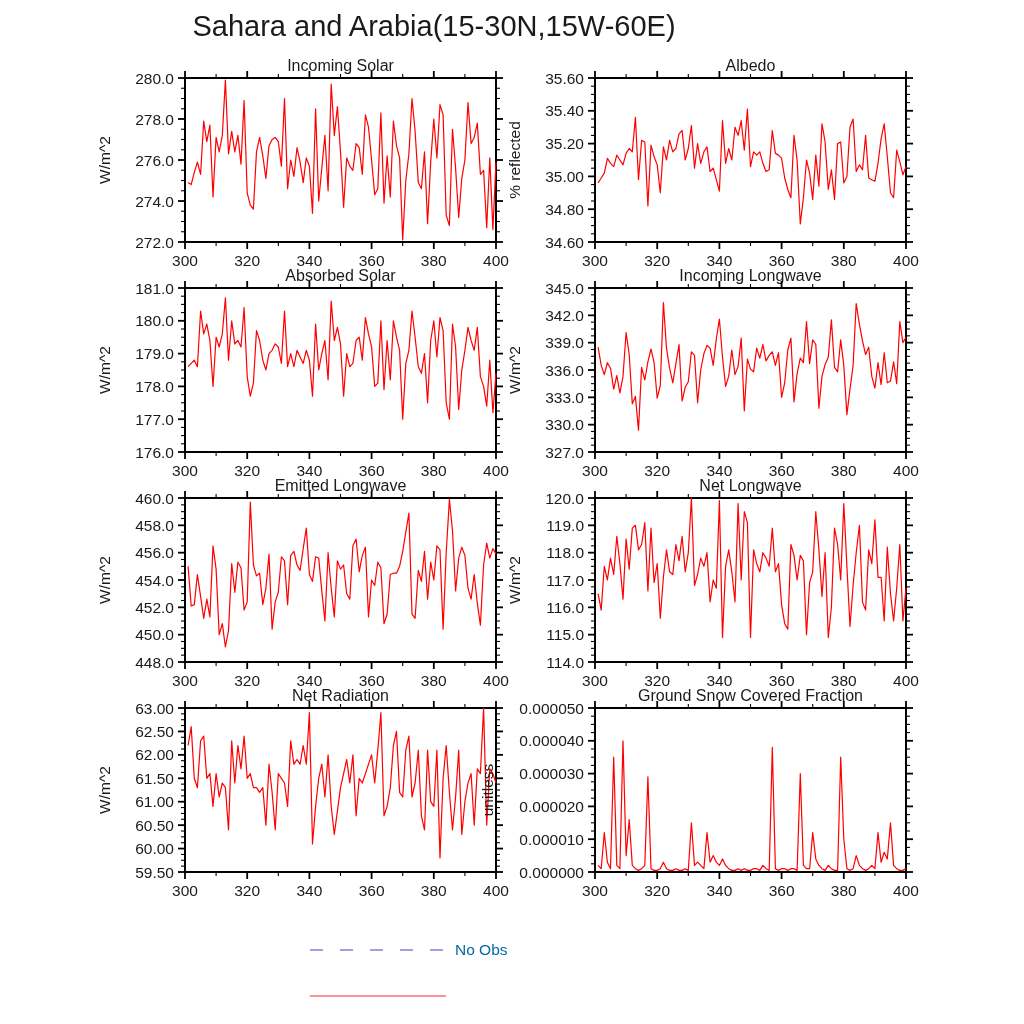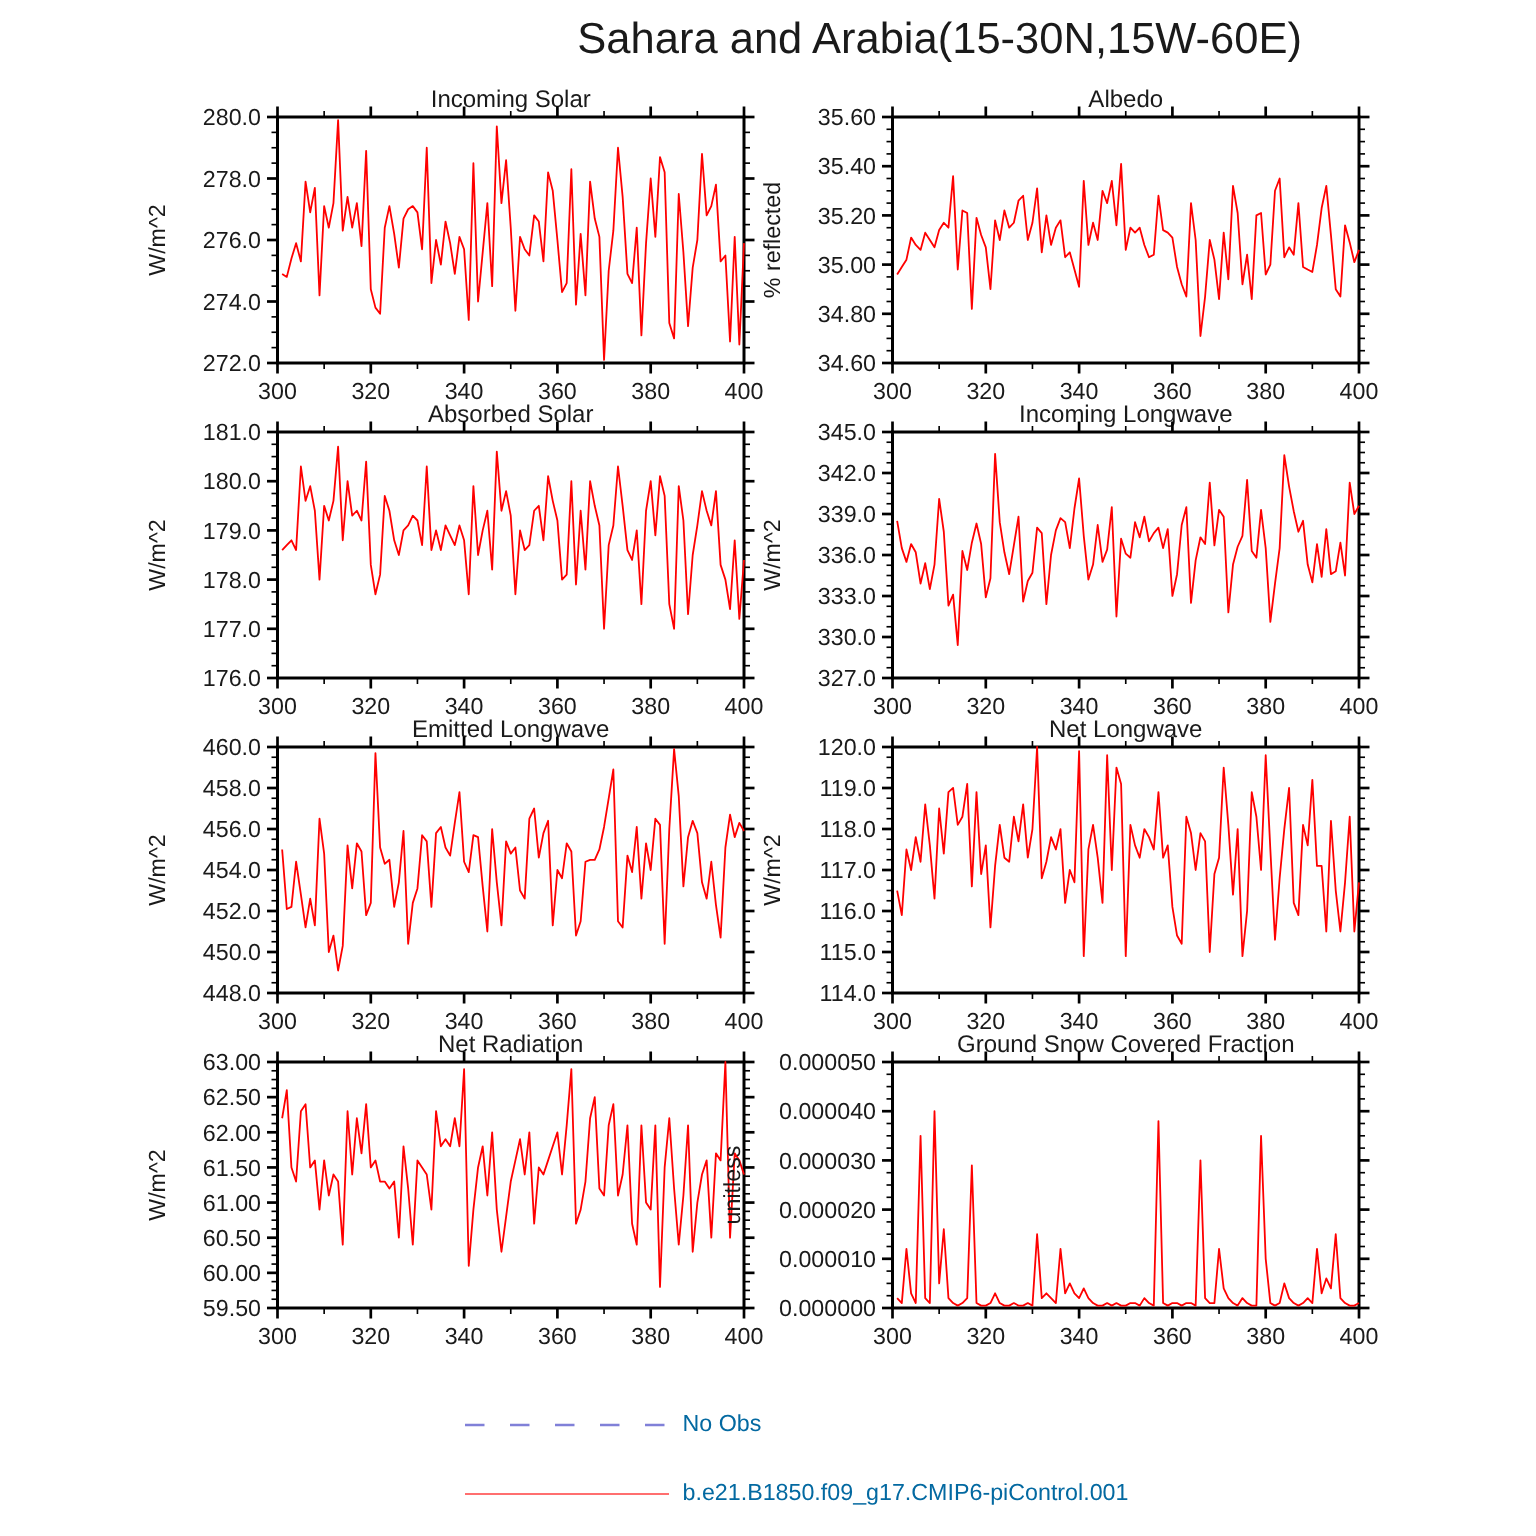--- a/index.html
+++ b/index.html
@@ -3,21 +3,21 @@
 <meta charset="utf-8">
 <style>
   html,body{margin:0;padding:0;}
   body{
     width:1024px;height:1024px;position:relative;background:#ffffff;
     font-family:"Liberation Sans","DejaVu Sans",sans-serif;color:#1a1a1a;
     overflow:hidden;
   }
   .figure-title{
     position:absolute;top:10px;left:0;width:868px;margin:0;
-    text-align:right;font-size:29px;font-weight:400;letter-spacing:0px;
+    text-align:center;font-size:29px;font-weight:400;letter-spacing:0px;
   }
   #plots{position:absolute;top:0;left:0;}
   .legend-row{
     position:absolute;display:flex;align-items:center;height:18px;left:308px;
   }
   .legend-row svg{display:block;margin-right:7px;}
   .legend-label{font-size:15.5px;color:#0369a1;white-space:nowrap;}
 </style>
 </head>
 <body>
@@ -723,14 +723,13 @@
   <svg width="140" height="10">
     <line x1="2" y1="5" x2="138" y2="5" stroke="#8080d8" stroke-width="1.6" stroke-dasharray="13 17"></line>
   </svg>
   <span class="legend-label">No Obs</span>
 </div>
 
 <div class="legend-row" style="top:987px;">
   <svg width="140" height="10">
     <line x1="2" y1="5" x2="138" y2="5" stroke="#ff6f6f" stroke-width="1.4"></line>
   </svg>
-  <span class="legend-label">b.e21.B1850.f09_g17.CMIP6-piControl.001</span>
 </div>
 
 </body></html>

